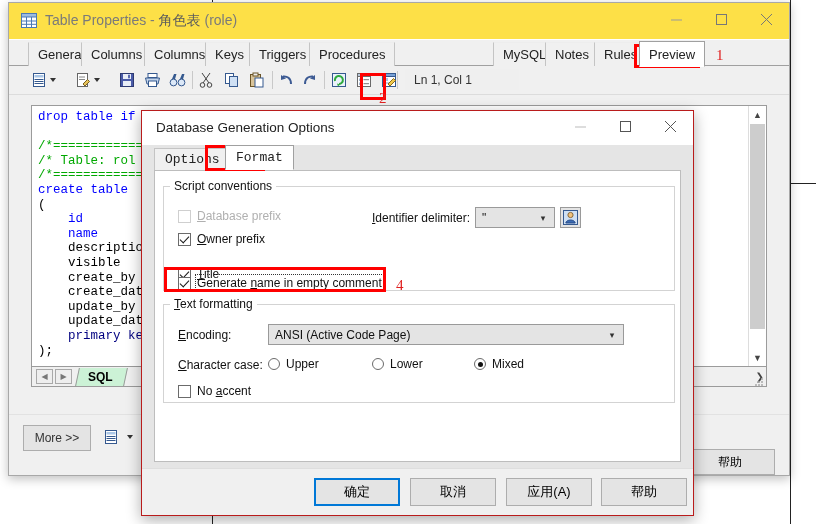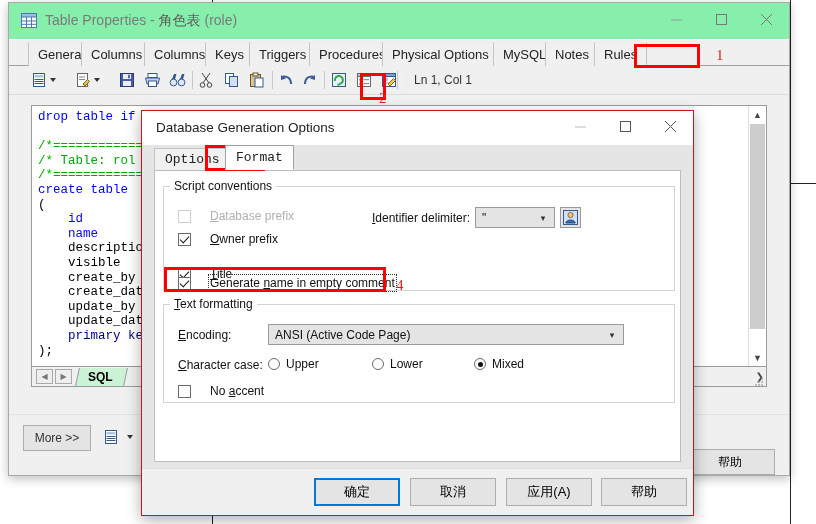--- a/index.html
+++ b/index.html
@@ -14,21 +14,21 @@
   .desktop{position:absolute;inset:0;background:#ffffff;}
   .vline{position:absolute;background:#222;width:1px;}
   .hline{position:absolute;background:#222;height:1px;}
 
   
   .win{
     position:absolute;left:8px;top:2px;width:780px;height:472px;
     background:#f0f0f0;border:1px solid #a8a8a8;
     box-shadow:0 3px 10px rgba(0,0,0,.25);
   }
-  .titlebar{height:36px;background:#86efac;position:relative;border-bottom:1px solid #ffffff;}
+  .titlebar{height:36px;background:#fde047;position:relative;border-bottom:1px solid #ffffff;}
   .title-ico{position:absolute;left:12px;top:10px;width:16px;height:15px;}
   .title-txt{position:absolute;left:36px;top:9px;font-size:14px;color:#7a7a7a;white-space:nowrap;}
   .title-txt .cjk{color:#5c5c5c;}
   .winbtns{position:absolute;right:0;top:0;display:flex;}
   .winbtn{width:45px;height:32px;display:flex;align-items:center;justify-content:center;color:#8a8a8a;}
 
   
   .tabstrip{
     position:relative;height:26px;background:#f0f0f0;
     border-bottom:1px solid #a0a0a0;padding-left:12px;box-sizing:border-box;
@@ -94,21 +94,21 @@
   .dtab{position:absolute;top:3px;height:22px;line-height:21px;padding:0 10px;font-size:13px;background:#f0f0f0;
         border:1px solid #c4c4c4;border-bottom:none;box-sizing:border-box;color:#222;}
   .dtab.active{background:#fff;top:0;height:25px;line-height:24px;border:1px solid #a0a0a0;border-bottom:1px solid #fff;z-index:3;}
 
   .dlg-body{position:absolute;left:12px;top:59px;width:527px;height:292px;background:#fff;border:1px solid #bdbdbd;box-sizing:border-box;}
 
   fieldset.grp{position:absolute;border:1px solid #d3d3d3;margin:0;padding:0;}
   fieldset.grp legend{font-size:12px;color:#111;padding:0 4px;margin-left:6px;margin-top:11px;}
   .u{text-decoration:underline;}
 
-  .cb{position:absolute;font-size:12px;color:#111;display:flex;align-items:center;gap:13px;}
+  .cb{position:absolute;font-size:12px;color:#111;display:flex;align-items:center;}
   .cb .box{width:13px;height:13px;border:1px solid #6b6b6b;background:#fff;margin-right:6px;position:relative;box-sizing:border-box;}
   .cb.dis{color:#b0b0b0;}
   .cb.dis .box{border-color:#cfcfcf;}
   .cb .box.chk:after{content:"";position:absolute;left:3px;top:0px;width:4px;height:8px;border:solid #1a1a1a;border-width:0 1.6px 1.6px 0;transform:rotate(43deg);}
 
   .lbl{position:absolute;font-size:12px;color:#111;}
   .combo{position:absolute;height:21px;background:#e4e4e4;border:1px solid #9a9a9a;box-sizing:border-box;font-size:12px;color:#111;
          display:flex;align-items:center;padding:0 4px 0 6px;}
   .combo .cv{flex:1;overflow:hidden;white-space:nowrap;}
   .combo .cbtn{width:14px;text-align:center;color:#333;font-size:9px;}
@@ -172,24 +172,24 @@
     </div>
   </div>
 
   <div class="tabstrip">
     <div class="tab" style="left:19px;">General</div>
     <div class="tab" style="left:72px;">Columns</div>
     <div class="tab" style="left:135px;">Columns</div>
     <div class="tab" style="left:196px;">Keys</div>
     <div class="tab" style="left:240px;">Triggers</div>
     <div class="tab" style="left:300px;">Procedures</div>
-    <div class="tab" style="left:373px;">Physical Options</div>
     <div class="tab" style="left:484px;">MySQL</div>
     <div class="tab" style="left:536px;">Notes</div>
     <div class="tab" style="left:585px;">Rules</div>
+    <div class="tab active" style="left:630px;">Preview</div>
   </div>
 
   <div class="toolbar">
     <div class="tb" style="left:22px;">
       <svg width="16" height="16" viewBox="0 0 16 16">
           <rect x="2.5" y="1.5" width="11" height="13" fill="#fff" stroke="#35598f"></rect>
           <rect x="3.5" y="3" width="9" height="2.5" fill="#aac6e6"></rect>
           <line x1="3.5" y1="7.5" x2="12.5" y2="7.5" stroke="#35598f"></line>
           <line x1="3.5" y1="9.5" x2="12.5" y2="9.5" stroke="#35598f"></line>
           <line x1="3.5" y1="11.5" x2="12.5" y2="11.5" stroke="#35598f"></line>

